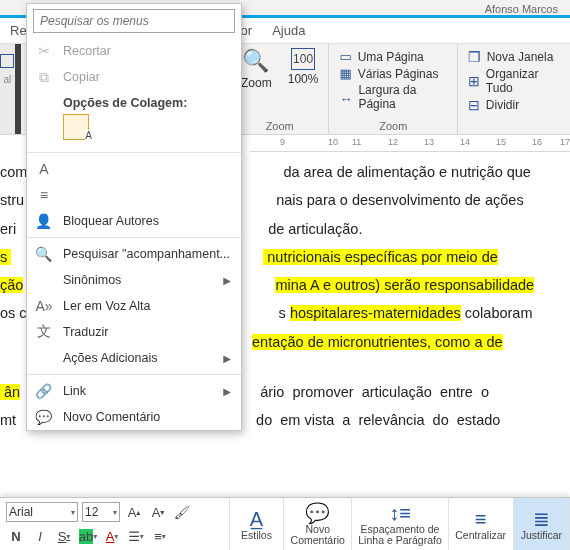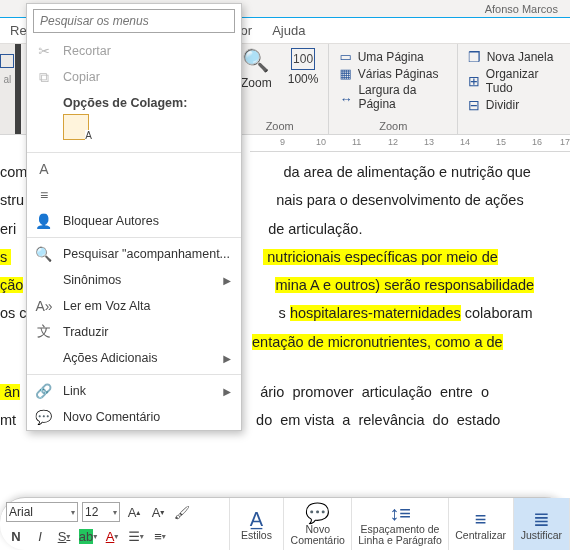--- a/index.html
+++ b/index.html
@@ -14,21 +14,21 @@
     color: #333;
   }
   .title-bar {
     height: 18px;
     background: #f3f2f1;
     text-align: right;
     padding-right: 12px;
     font-size: 11px;
     color: #666;
     line-height: 18px;
-    border-bottom: 1px solid #0ea5e9;
+    border-bottom: 3px solid #0ea5e9;
   }
   .ribbon-tabs {
     height: 26px;
     background: #fff;
     display: flex;
     gap: 20px;
     padding-left: 10px;
     align-items: center;
     font-size: 13px;
     border-bottom: 1px solid #e1dfdd;
@@ -173,21 +173,20 @@
     bottom: 0;
     left: 0;
     width: 570px;
     background: #fff;
     border-top: 1px solid #c6c6c6;
     box-shadow: 0 -2px 6px rgba(0,0,0,.15);
     display:flex;
     align-items:stretch;
     font-size:11px;
     z-index:50;
-    border-radius:25px;
   }
   .mt-left {
     display:flex;
     flex-direction:column;
     padding:4px 6px;
     border-right:1px solid #e1e1e1;
     gap:4px;
     flex:0 0 230px;
   }
   .mt-row { display:flex; gap:4px; align-items:center;}
@@ -282,21 +281,21 @@
         </div>
     </div>
     <div class="label" style="text-align:right; padding-right:2px;">
       <span class="right-la">Jan</span>
     </div>
   </div>
 </div>
 
 <div class="ruler">
   <span class="tick" style="left:280px">9</span>
-  <span class="tick" style="left:316px">10</span>
+  <span class="tick" style="left:328px">10</span>
   <span class="tick" style="left:352px">11</span>
   <span class="tick" style="left:388px">12</span>
   <span class="tick" style="left:424px">13</span>
   <span class="tick" style="left:460px">14</span>
   <span class="tick" style="left:496px">15</span>
   <span class="tick" style="left:532px">16</span>
   <span class="tick" style="left:560px">17</span>
   <div class="ruler-cover"></div>
 </div>
 

